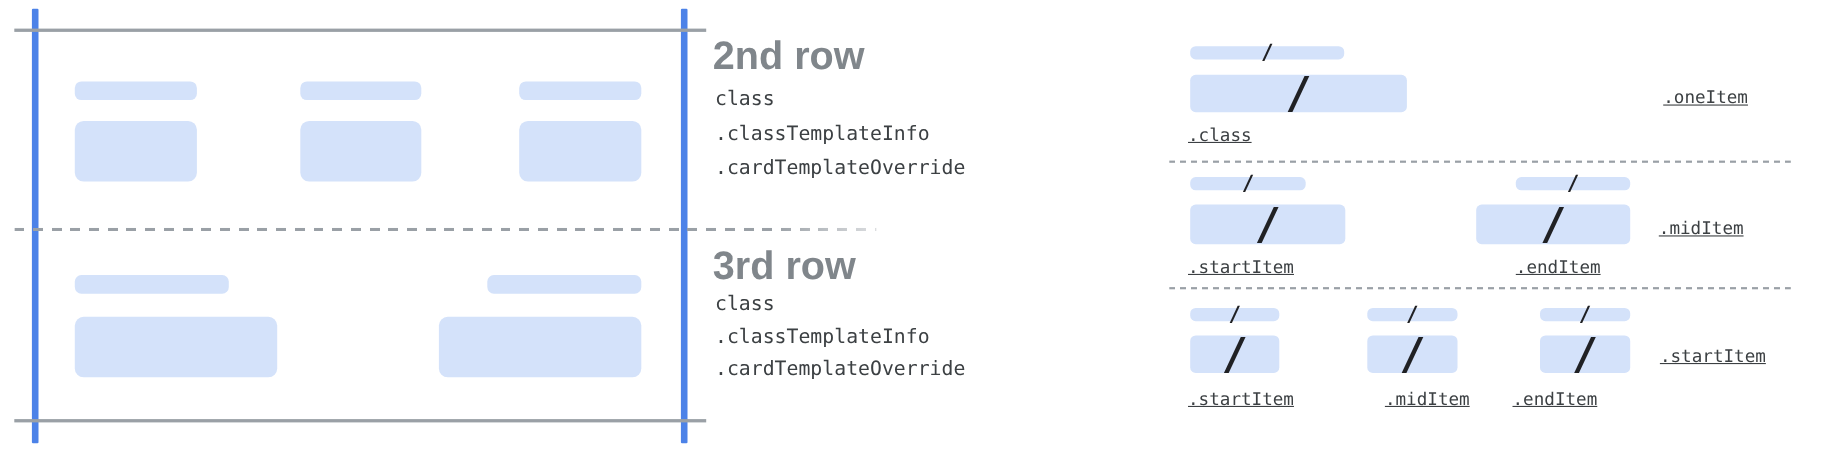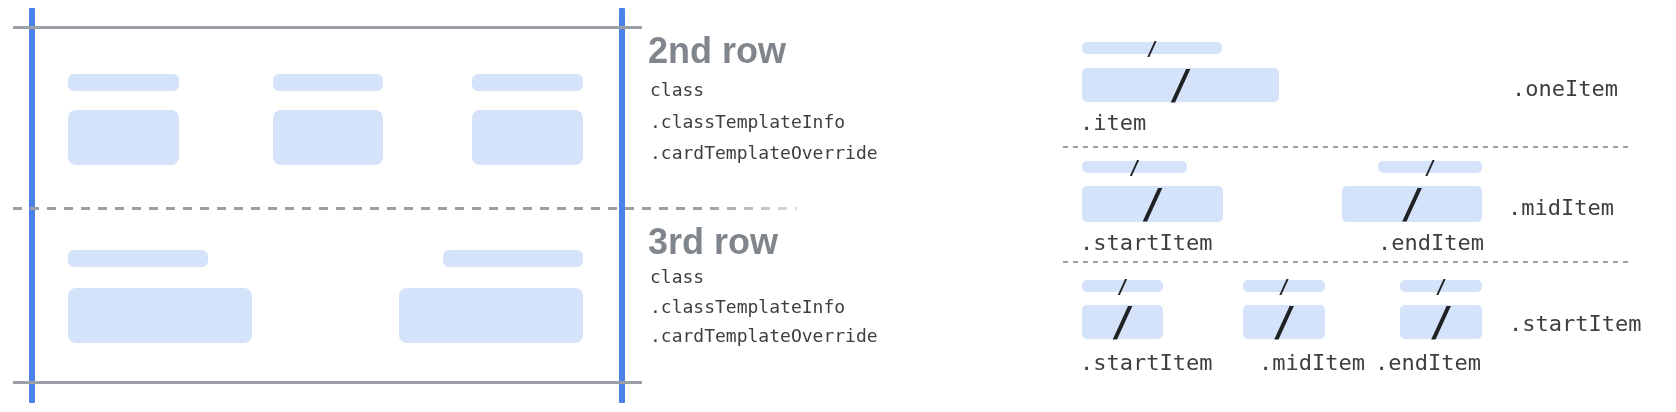--- a/index.html
+++ b/index.html
@@ -25,21 +25,21 @@
   .bar{position:absolute;background:var(--fill);border-radius:5px;
        display:flex;align-items:center;justify-content:center;overflow:visible;}
   .slash{color:var(--slash);font-family:"DejaVu Sans Mono",monospace;line-height:0;}
   .slash.big{font-size:40px;font-weight:600;}
   .slash.small{font-size:19px;font-weight:700;}
   
   .h-row{position:absolute;font-size:36px;line-height:36px;font-weight:bold;color:var(--heading);}
   .codeblock{position:absolute;font-family:"DejaVu Sans Mono",monospace;font-size:18px;color:var(--code);white-space:pre;}
   .cb1{line-height:31.7px;}
   .cb2{line-height:29.5px;}
-  .codelabel{position:absolute;font-family:"DejaVu Sans Mono",monospace;font-size:22px;line-height:24px;color:var(--code);white-space:pre;}
+  .codelabel{position:absolute;font-family:"DejaVu Sans Mono",monospace;font-size:16px;line-height:24px;color:var(--code);white-space:pre;text-decoration:underline;}
 </style>
 </head>
 <body>
 
 <div class="canvas">
 
   <div>
     <div class="vguide" style="left:29px;top:8px;height:395px;"></div>
     <div class="vguide" style="left:619px;top:8px;height:395px;"></div>
     <div class="hguide" style="left:13px;top:26px;width:629px;"></div>
@@ -66,21 +66,21 @@
   <div class="codeblock cb2" style="left:650px;top:262px;"><div>class</div><div>.classTemplateInfo</div><div>.cardTemplateOverride</div></div>
 
   <div>
 
     <div class="bar" style="left:1082px;top:42px;width:140px;height:12px;">
         <span class="slash small">/</span>
       </div>
     <div class="bar" style="left:1082px;top:68px;width:197px;height:34px;">
         <span class="slash big">/</span>
       </div>
-    <div class="codelabel" style="left:1080px;top:111px;">.item</div>
+    <div class="codelabel" style="left:1080px;top:111px;">.class</div>
     <div class="codelabel" style="left:1512px;top:77px;">.oneItem</div>
 
     <div class="dotline" style="left:1063px;top:146px;width:565px;"></div>
 
     <div class="bar" style="left:1082px;top:161px;width:105px;height:12px;">
         <span class="slash small">/</span>
       </div>
     <div class="bar" style="left:1082px;top:186px;width:141px;height:36px;">
         <span class="slash big">/</span>
       </div>

